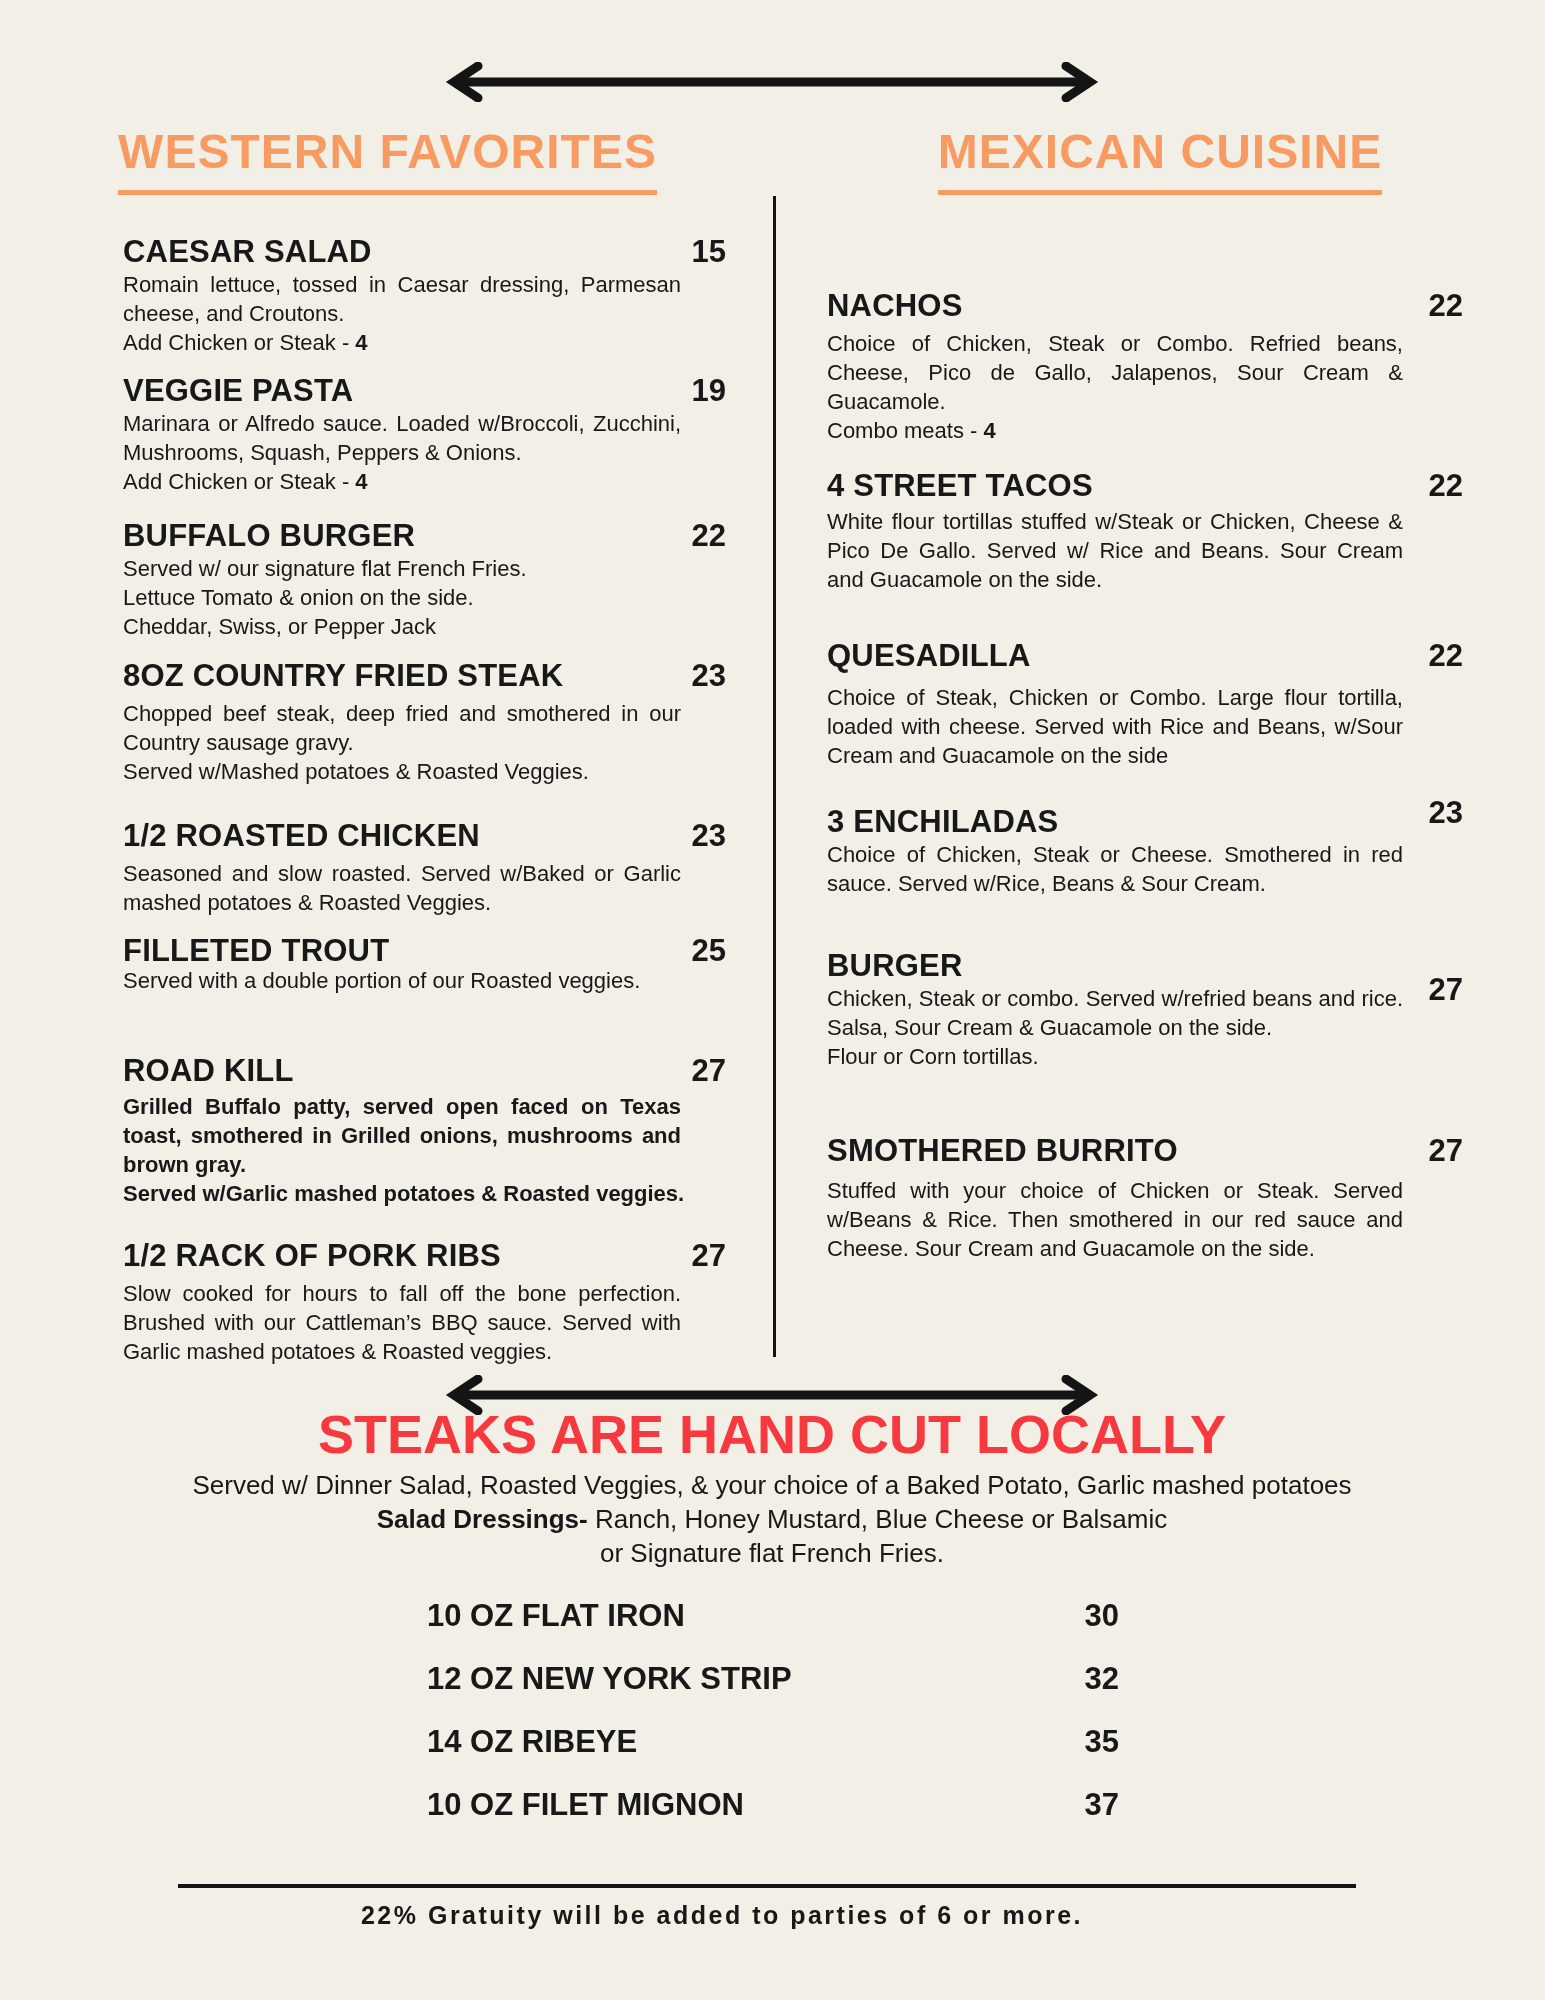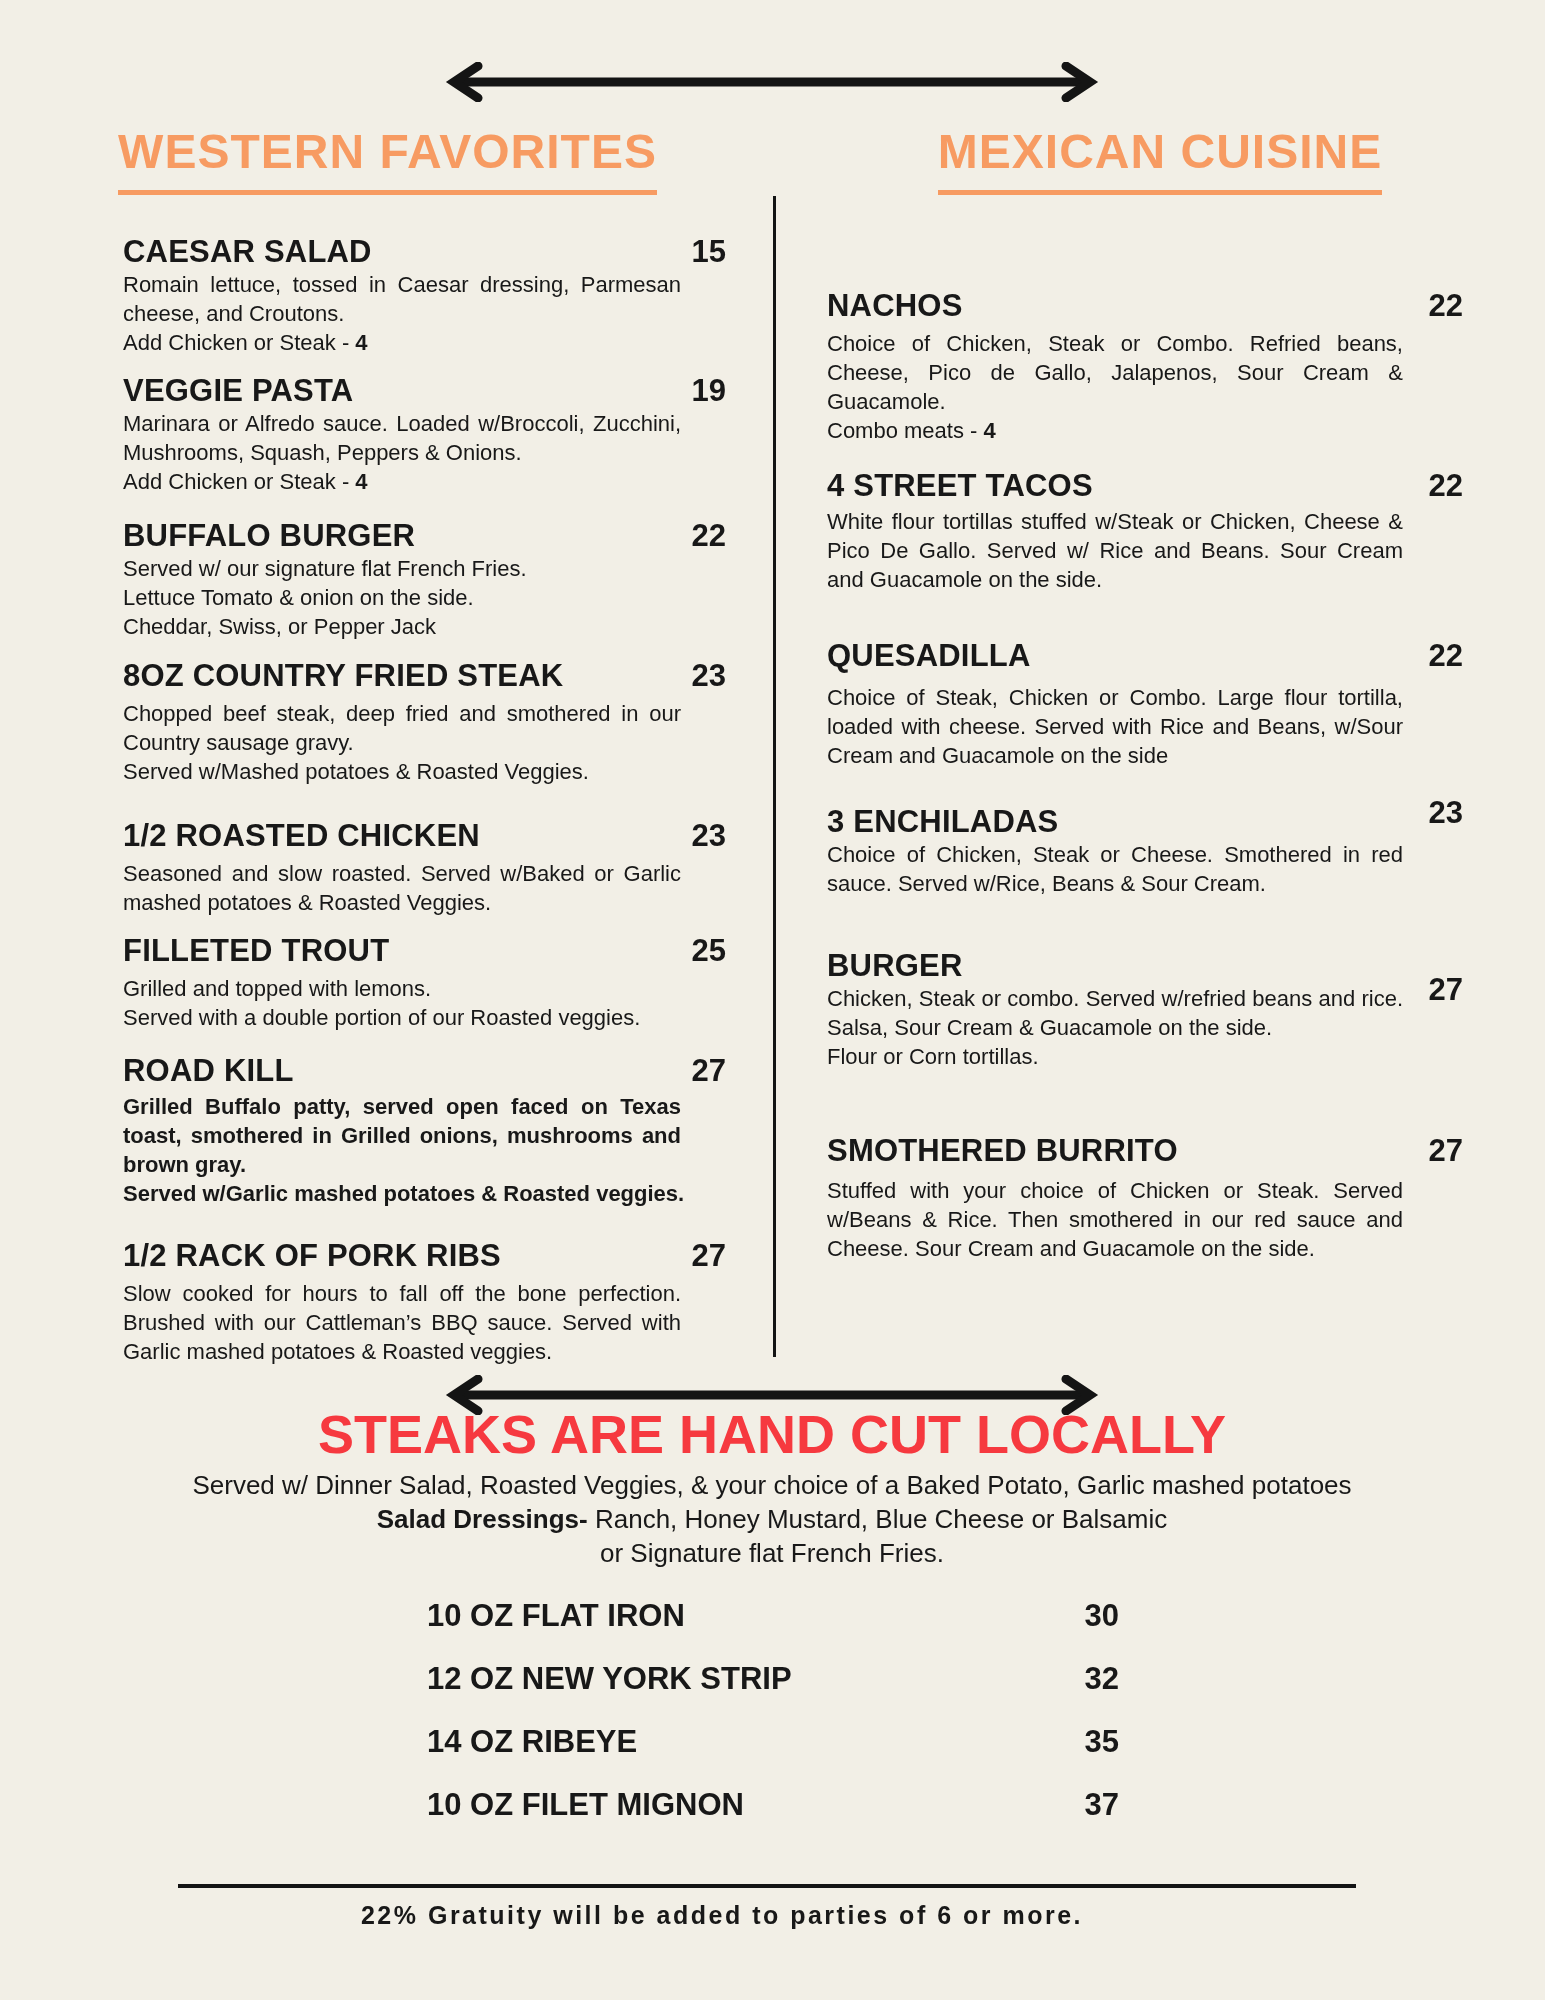--- a/index.html
+++ b/index.html
@@ -105,21 +105,20 @@
 
     <div class="item" style="top:820px;">
       <div class="title">1/2 ROASTED CHICKEN</div>
       <div class="price">23</div>
       <div class="desc" style="margin-top:8px;">Seasoned and slow roasted. Served w/Baked or Garlic mashed potatoes &amp; Roasted Veggies.</div>
     </div>
 
     <div class="item" style="top:935px;">
       <div class="title">FILLETED TROUT</div>
       <div class="price">25</div>
-      <div class="ln" style="margin-top:8px;">Grilled and topped with lemons.</div>
       <div class="ln">Served with a double portion of our Roasted veggies.</div>
     </div>
 
     <div class="item" style="top:1055px;">
       <div class="title">ROAD KILL</div>
       <div class="price">27</div>
       <div class="desc bold" style="margin-top:6px;">Grilled Buffalo patty, served open faced on Texas toast, smothered in Grilled onions, mushrooms and brown gray.</div>
       <div class="ln bold">Served w/Garlic mashed potatoes &amp; Roasted veggies.</div>
     </div>
 

